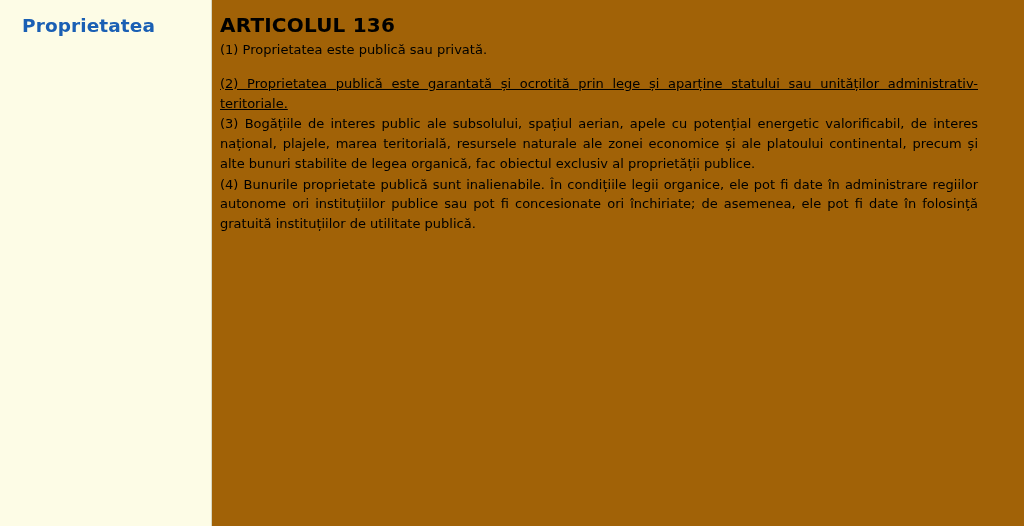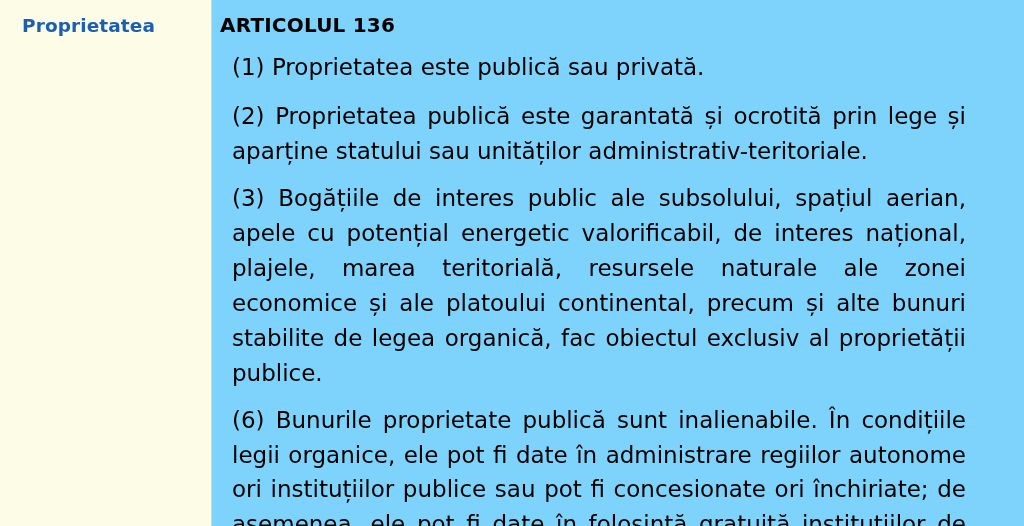--- a/index.html
+++ b/index.html
@@ -30,44 +30,45 @@
   }
   .sidebar-heading {
     color: #1a5fb4;
     font-weight: bold;
     font-size: 18.5px;
     line-height: 1.25;
     letter-spacing: 0.1px;
   }
   .content {
     flex: 1 1 auto;
-    background: #7dd3fc;
+    background: #a16207;
     box-sizing: border-box;
     padding: 12px 46px 22px 8px;
     color: #000000;
   }
   .article-title {
     font-weight: bold;
     font-size: 20px;
     line-height: 1.3;
     margin: 0 0 2px 0;
     letter-spacing: 0.2px;
   }
   .para {
-    font-size: 23px;
+    font-size: 13px;
     line-height: 1.52;
-    margin: 12px;
+    margin: 0;
     text-align: justify;
     text-justify: inter-word;
   }
   .para + .para {
     margin-top: 1px;
   }
   .para.gap {
     margin-top: 14px;
+    text-decoration: underline;
   }
   .para b {
     font-weight: normal;
   }
   .nolast {
     text-align: left;
   }
 </style>
 </head>
 <body>
@@ -77,17 +78,17 @@
   <aside class="sidebar">
     <div class="sidebar-heading">Proprietatea</div>
   </aside>
 
   <main class="content">
     <h1 class="article-title">ARTICOLUL 136</h1>
     <div id="paragraphs">
         <p class="para"><span>(1) Proprietatea este publică sau privată.</span></p>
         <p class="para gap"><span>(2) Proprietatea publică este garantată și ocrotită prin lege și aparține statului sau unităților administrativ-teritoriale.</span></p>
         <p class="para"><span>(3) Bogățiile de interes public ale subsolului, spațiul aerian, apele cu potențial energetic valorificabil, de interes național, plajele, marea teritorială, resursele naturale ale zonei economice și ale platoului continental, precum și alte bunuri stabilite de legea organică, fac obiectul exclusiv al proprietății publice.</span></p>
-        <p class="para"><span>(6) Bunurile </span><b>proprietate publică</b><span> sunt inalienabile. În condițiile legii organice, ele pot fi </span><b>date în administrare regiilor autonome ori instituțiilor publice sau pot fi concesionate ori închiriate; de asemenea, ele pot fi date în folosință gratuită instituțiilor de utilitate publică.</b></p>
+        <p class="para"><span>(4) Bunurile </span><b>proprietate publică</b><span> sunt inalienabile. În condițiile legii organice, ele pot fi </span><b>date în administrare regiilor autonome ori instituțiilor publice sau pot fi concesionate ori închiriate; de asemenea, ele pot fi date în folosință gratuită instituțiilor de utilitate publică.</b></p>
       </div>
   </main>
 
 </div>
 
 </body></html>

